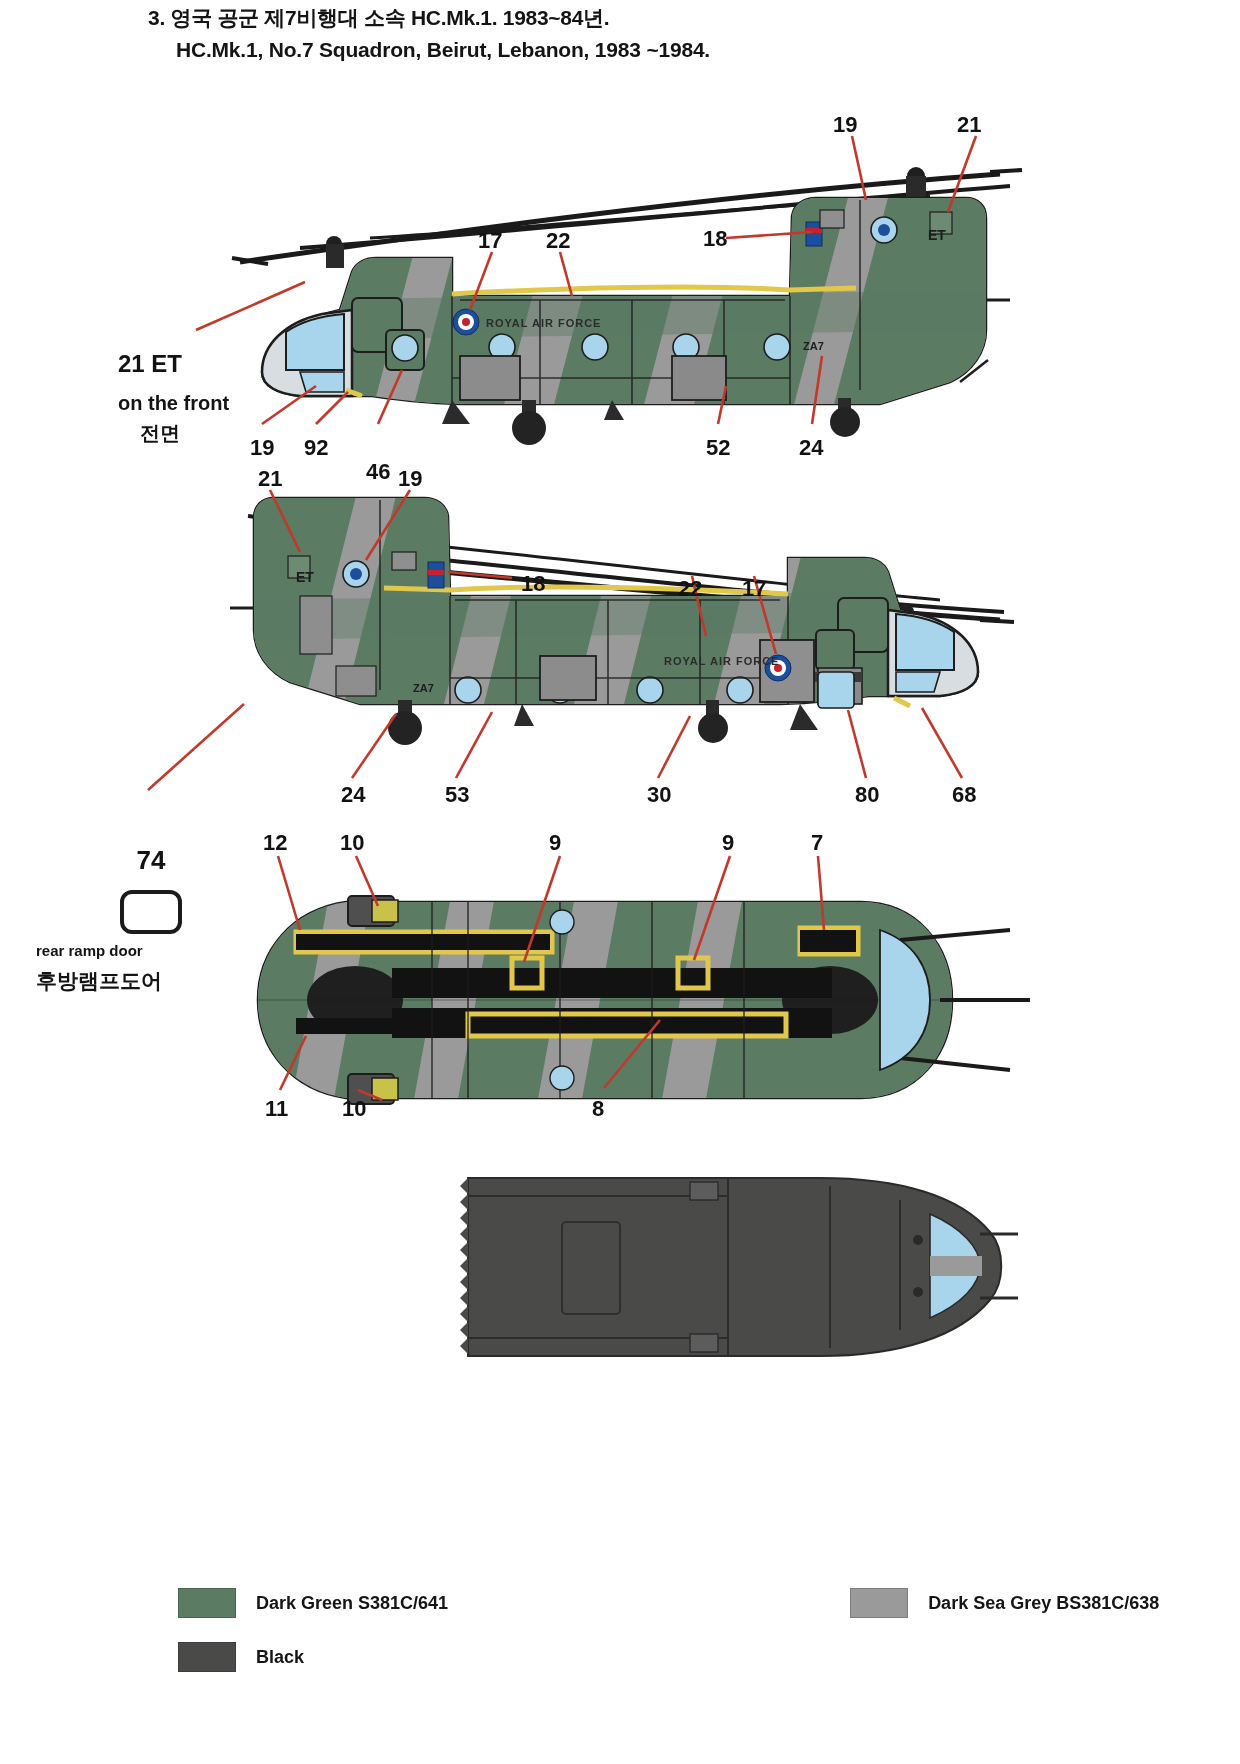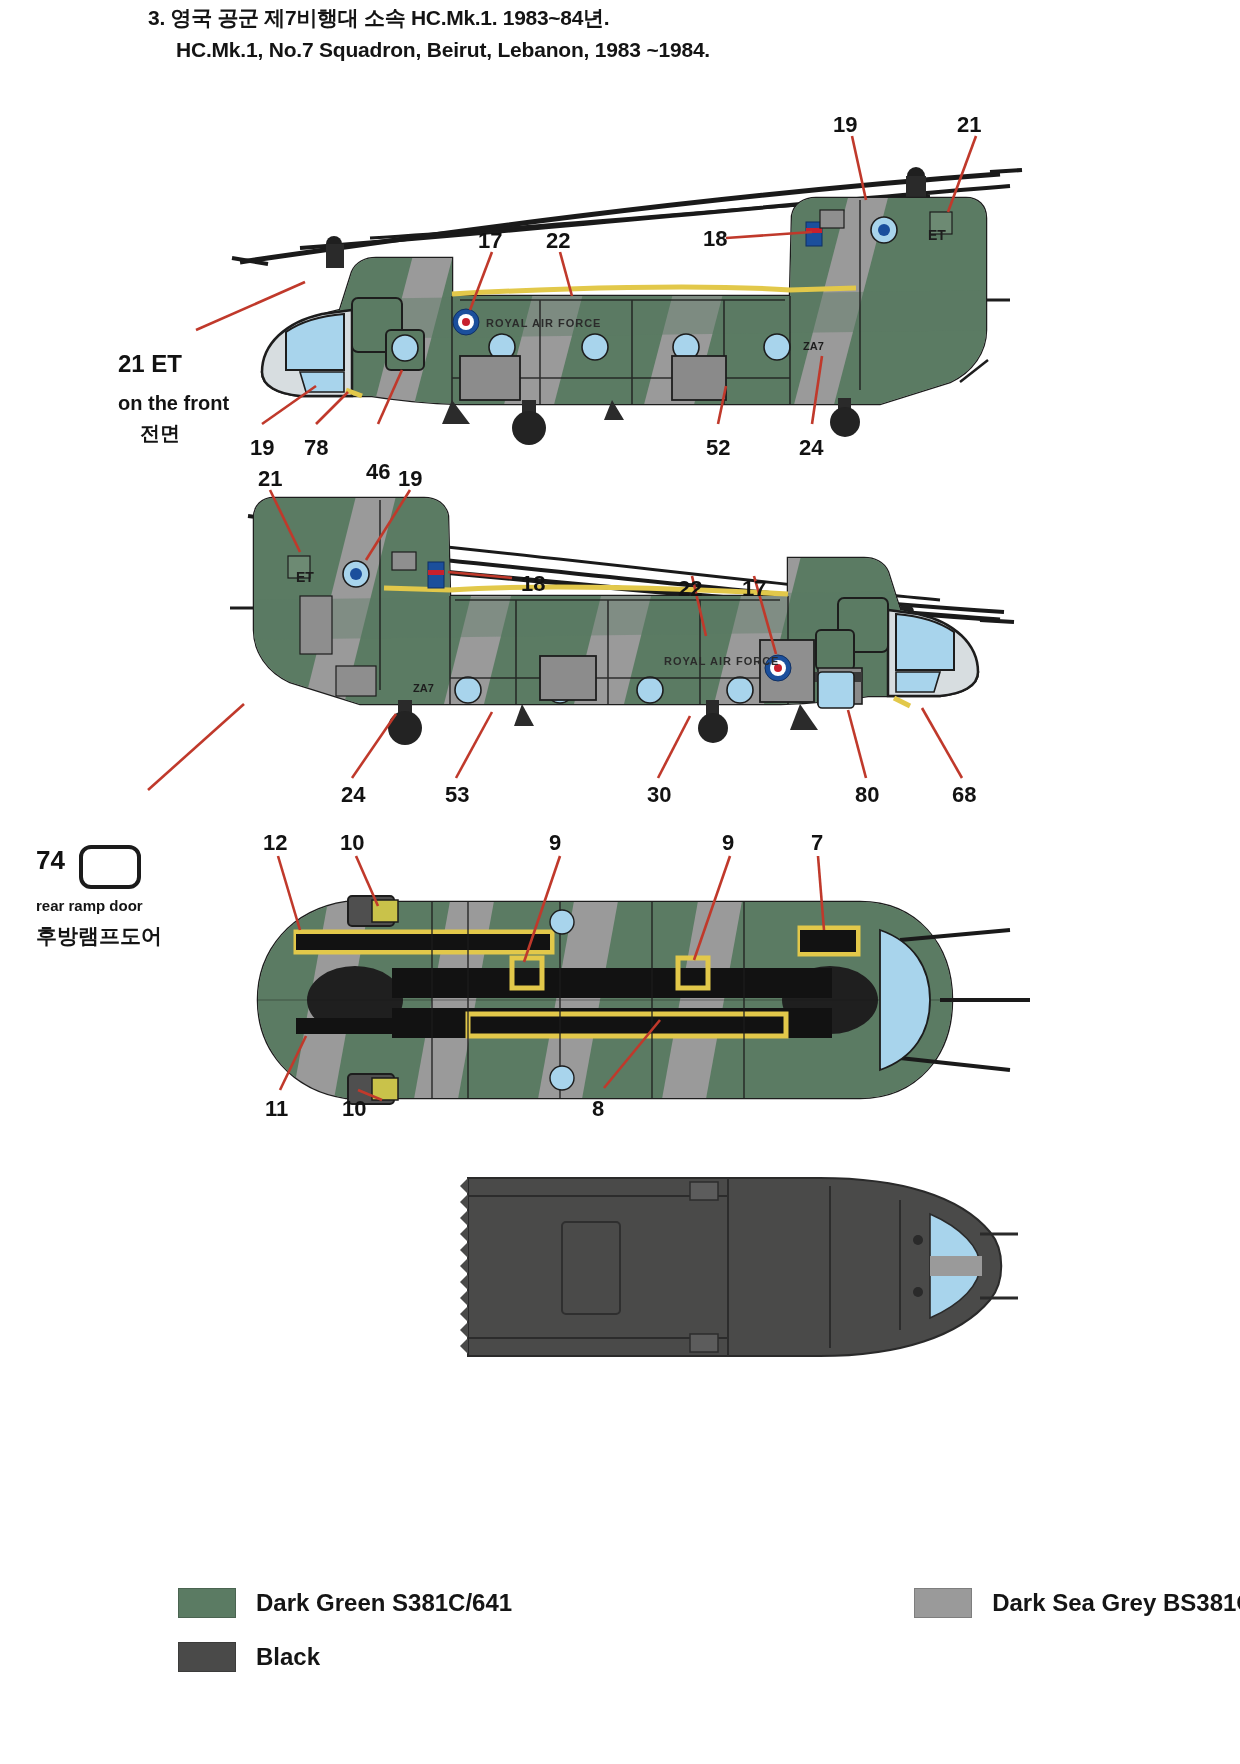--- a/index.html
+++ b/index.html
@@ -32,42 +32,42 @@
     color:#121212; letter-spacing:0px;
     white-space:nowrap;
     line-height:1;
   }
 
   
   svg.stage { position:absolute; left:0; top:0; width:1240px; height:1764px; }
 
   
   .ramp-block { position:absolute; left:36px; top:845px; width:230px; }
-  .ramp-row { display:flex; gap:14px; }
+  .ramp-row { display:flex; align-items:center; gap:14px;flex-direction:column; }
   .ramp-num { font-size:26px; font-weight:bold; color:#121212; }
   .ramp-box {
     width:62px; height:44px; border:4px solid #1b1b1b; border-radius:12px;
     background:#ffffff;
   }
   .ramp-en { font-size:15px; font-weight:bold; margin-top:8px; color:#141414; }
   .ramp-kr { font-size:21px; font-weight:bold; margin-top:8px; color:#141414; }
 
   
   .front-block { position:absolute; left:118px; top:350px; }
   .front-title { font-size:24px; font-weight:bold; color:#121212; }
   .front-en { font-size:20px; font-weight:bold; margin-top:14px; color:#141414; }
   .front-kr { font-size:20px; font-weight:bold; margin-top:5px; margin-left:22px; color:#141414; }
 
   
   .legend { position:absolute; left:178px; top:1588px; width:1000px; }
   .legend-row { display:flex; align-items:center; margin-bottom:24px; }
   .legend-item { display:flex; align-items:center; }
   .legend-item.col2 { margin-left:402px; }
   .swatch { width:58px; height:30px; border:1px solid rgba(0,0,0,.18); flex:0 0 auto; }
-  .legend-label { font-size:24px; font-weight:600; margin-left:20px; color:#151515; white-space:nowrap; }
+  .legend-label { font-size:18px; font-weight:600; margin-left:20px; color:#151515; white-space:nowrap; }
 </style>
 </head>
 <body>
 
 <div class="sheet">
 
   <div class="header">
     <div class="line1">3. 영국 공군 제7비행대 소속 HC.Mk.1. 1983~84년.</div>
     <div class="line2">HC.Mk.1, No.7 Squadron, Beirut, Lebanon, 1983 ~1984.</div>
   </div>
@@ -420,21 +420,21 @@
       </g>
     </g>
   </svg>
 
   <div class="cal" style="left:833px; top:114px;">19</div>
   <div class="cal" style="left:957px; top:114px;">21</div>
   <div class="cal" style="left:478px; top:230px;">17</div>
   <div class="cal" style="left:546px; top:230px;">22</div>
   <div class="cal" style="left:703px; top:228px;">18</div>
   <div class="cal" style="left:250px; top:437px;">19</div>
-  <div class="cal" style="left:304px; top:437px;">78</div>
+  <div class="cal" style="left:304px; top:437px;">92</div>
   <div class="cal" style="left:366px; top:421px;margin-top:40px;">46</div>
   <div class="cal" style="left:706px; top:437px;">52</div>
   <div class="cal" style="left:799px; top:437px;">24</div>
 
   <div class="cal" style="left:258px; top:468px;">21</div>
   <div class="cal" style="left:398px; top:468px;">19</div>
   <div class="cal" style="left:521px; top:573px;">18</div>
   <div class="cal" style="left:678px; top:578px;">22</div>
   <div class="cal" style="left:742px; top:578px;">17</div>
   <div class="cal" style="left:341px; top:784px;">24</div>

